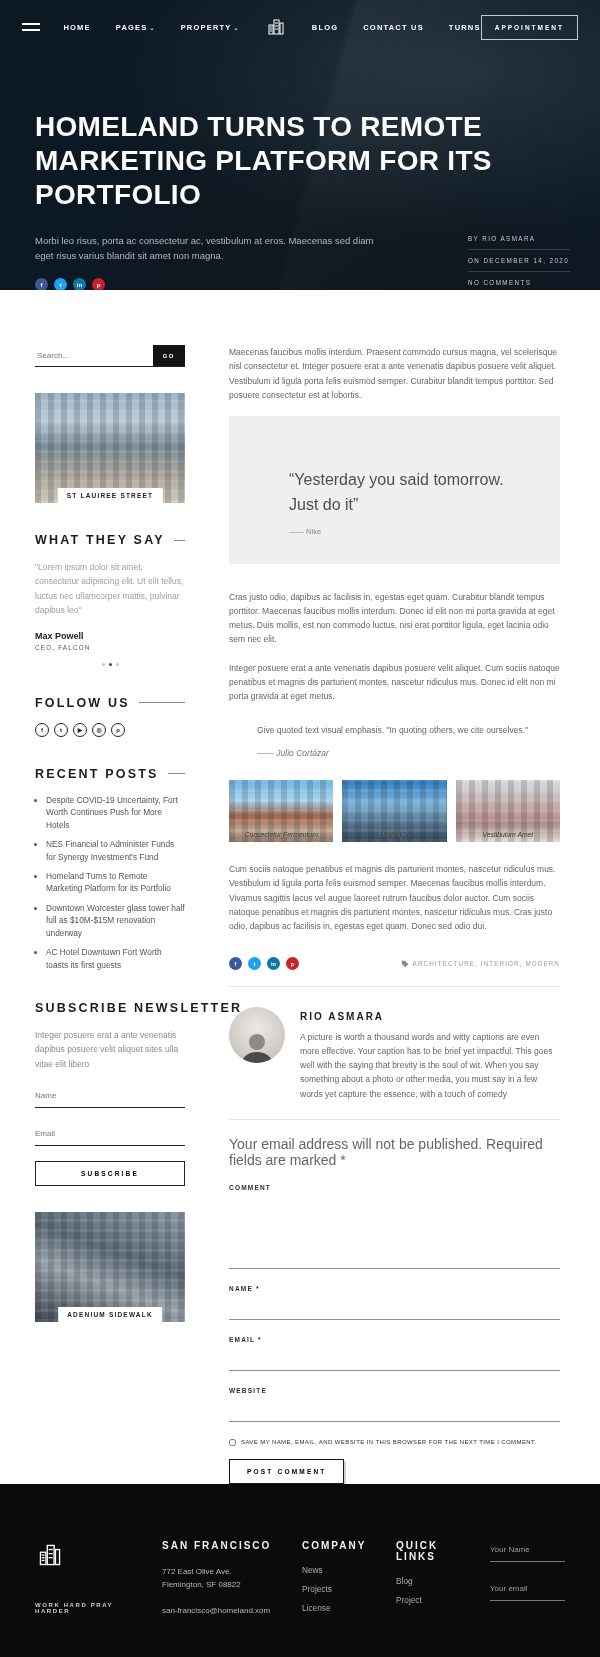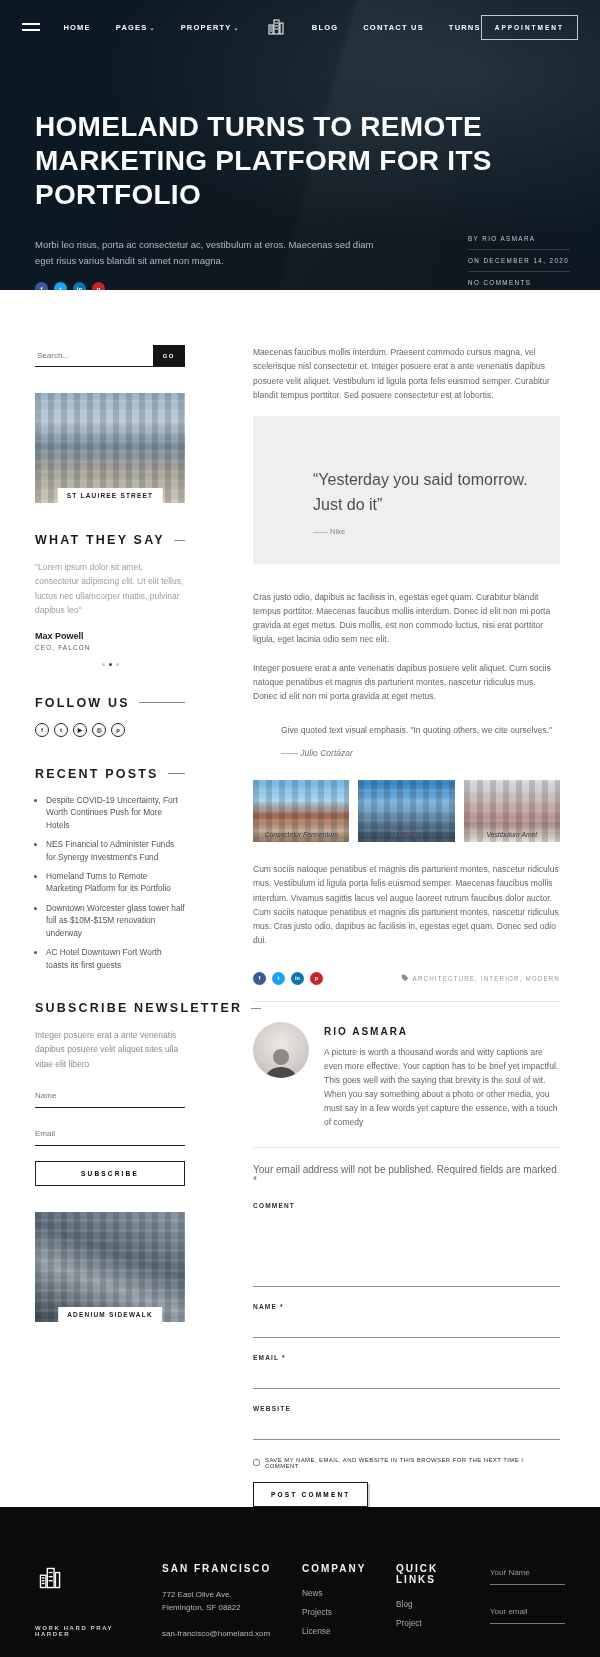--- a/index.html
+++ b/index.html
@@ -21,34 +21,34 @@
   .nav { flex: 1; display: flex; justify-content: flex-end; align-items: center; gap: 25px; }
   .nav-item { font-size: 7.5px; font-weight: 700; letter-spacing: 1.2px; color: #fff; cursor: pointer; white-space: nowrap; }
   .chev { font-size: 6px; color: #cfd6da; margin-left: 2px; }
   .logo-svg { display: block; }
   .appt-btn { border: 1px solid rgba(255,255,255,.75); background: transparent; color: #fff;
     font-size: 6.5px; font-weight: 700; letter-spacing: 2px; padding: 8px 13px; cursor: pointer;
     font-family: "Liberation Sans", sans-serif; }
 
   .hero { height: 236px; padding: 56px 30px 0 35px; overflow: hidden; }
   .hero h1 { font-size: 28px; line-height: 1.22; font-weight: 700; letter-spacing: .3px; max-width: 530px; color: #fbfbfb; }
-  .hero-bottom { display: flex; justify-content: space-between; align-items: flex-end; margin-top: 16px; }
+  .hero-bottom { display: flex; justify-content: space-between; align-items: center; margin-top: 16px; }
   .hero-left { max-width: 345px; }
   .hero-sub { font-size: 9.5px; line-height: 1.65; color: #aeb8bf; }
   .soc-row { display: flex; gap: 6px; margin-top: 14px; }
   .soc { width: 13px; height: 13px; border-radius: 50%; color: #fff; font-size: 6px; font-weight: 700;
     display: flex; align-items: center; justify-content: center; cursor: pointer; }
   .soc.fb { background: #3b5998; } .soc.tw { background: #1da1f2; }
   .soc.li { background: #0e76a8; } .soc.pi { background: #c8232c; }
   .hero-meta { list-style: none; width: 102px; margin-bottom: 2px; }
   .hero-meta li { font-size: 6.3px; letter-spacing: 1.4px; color: #c3cbd1; padding: 7px 0; }
   .hero-meta li + li { border-top: 1px solid rgba(255,255,255,.16); }
 
   
-  .content { display: flex; gap: 68px; padding: 55px 40px 0 35px; min-height: 1092px; align-items: flex-start; }
+  .content { display: flex; gap: 44px; padding: 55px 40px 0 35px; min-height: 1092px; align-items: flex-start; }
   .sidebar { width: 150px; flex: none; }
   .main { flex: 1; min-width: 0; }
 
   
   .search-row { display: flex; align-items: stretch; border-bottom: 1px solid #222; }
   .search-row input { flex: 1; border: none; outline: none; font-size: 8px; color: #555; padding: 6px 2px;
     font-family: "Liberation Sans", sans-serif; min-width: 0; }
   .go-btn { background: #141414; color: #fff; border: none; font-size: 6px; font-weight: 700;
     letter-spacing: 1.5px; padding: 0 10px; cursor: pointer; font-family: "Liberation Sans", sans-serif; }
 
@@ -112,21 +112,21 @@
 
   .author { display: flex; gap: 15px; padding: 4px 0 2px; }
   .avatar { width: 56px; height: 56px; border-radius: 50%; flex: none; overflow: hidden;
     background: radial-gradient(circle at 50% 38%, #ece9e4 0%, #d3d0cb 55%, #b7b4b0 100%); position: relative; }
   .avatar svg { position: absolute; bottom: -2px; left: 50%; transform: translateX(-50%); }
   .author-name { font-size: 10px; font-weight: 700; letter-spacing: 2px; color: #1c1c1c; margin: 4px 0 8px; }
   .author-bio { font-size: 8.5px; line-height: 1.65; color: #666; }
 
   
   .reply-h { font-size: 26px; font-weight: 700; letter-spacing: .5px; color: #121212; margin: 26px 0 12px; }
-  .reply-note { font-size: 10px; color: #666; margin-bottom: 16px; }
+  .reply-note { font-size: 14px; color: #666; margin-bottom: 16px; }
   .f-label { display: block; font-size: 6.5px; font-weight: 700; letter-spacing: 1.2px; color: #2e2e2e; margin-top: 16px; }
   .f-area { display: block; width: 100%; height: 72px; border: none; border-bottom: 1px solid #8f8f8f;
     outline: none; resize: none; margin-top: 6px; font-family: "Liberation Sans", sans-serif; font-size: 8.5px; }
   .f-input { display: block; width: 100%; border: none; border-bottom: 1px solid #8f8f8f; outline: none;
     padding: 8px 0 9px; font-size: 8.5px; font-family: "Liberation Sans", sans-serif; }
   .check-row { display: flex; align-items: center; gap: 5px; margin-top: 17px; }
   .check-row input { width: 7px; height: 7px; margin: 0; cursor: pointer; }
   .check-row label { font-size: 6px; letter-spacing: .4px; color: #2e2e2e; cursor: pointer; }
   .post-btn { margin-top: 13px; border: 1px solid #1a1a1a; background: #fff; padding: 8px 17px;
     font-size: 6.5px; font-weight: 700; letter-spacing: 2.2px; cursor: pointer;

